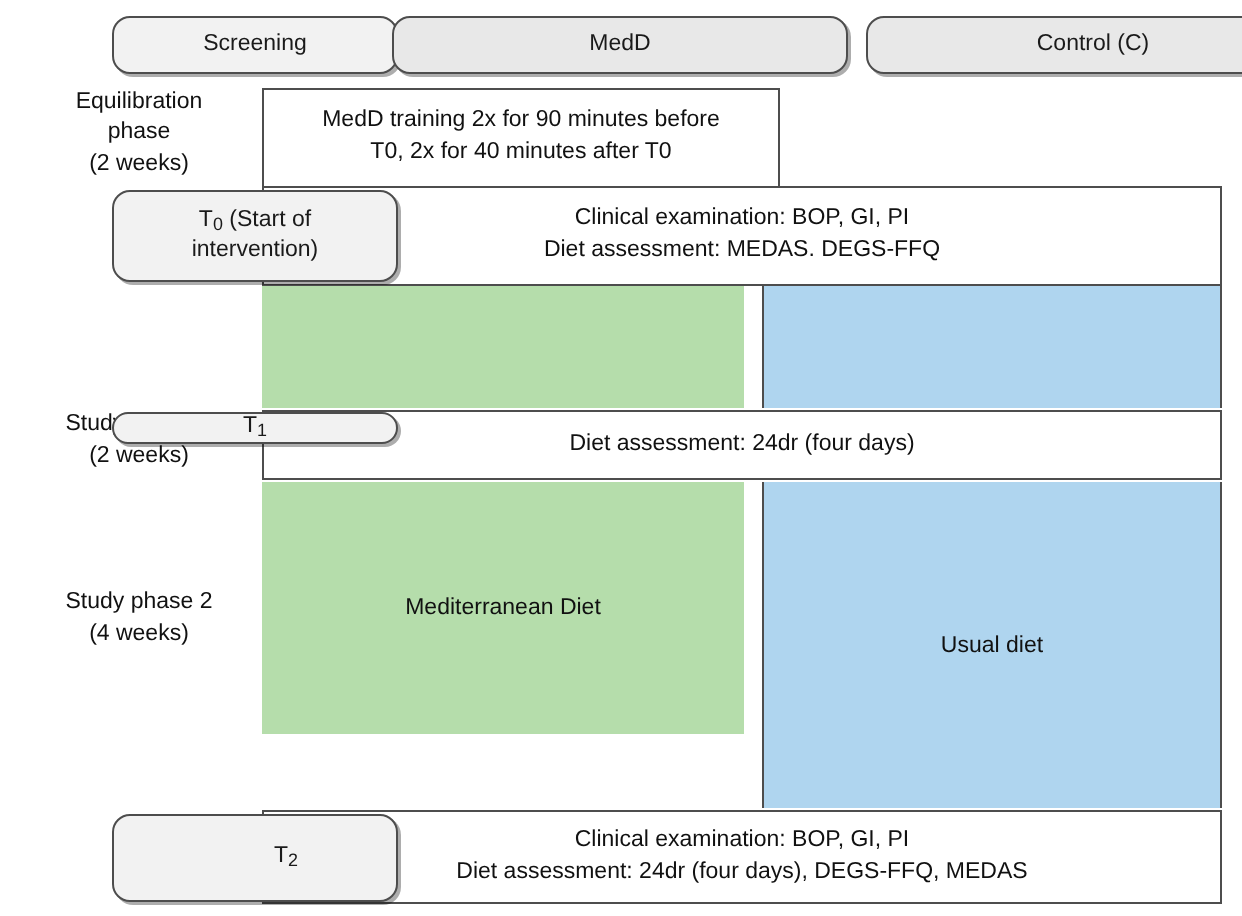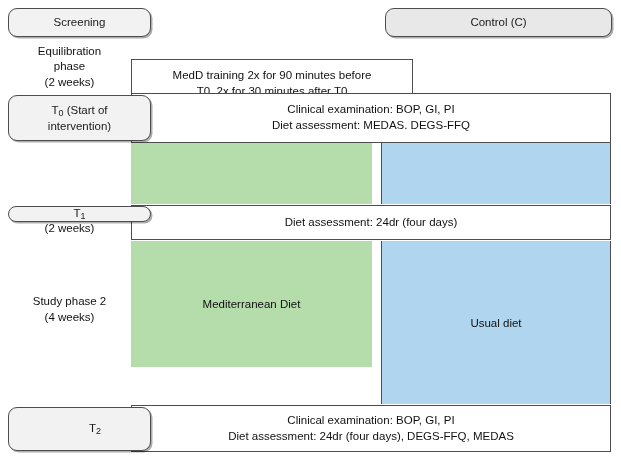--- a/index.html
+++ b/index.html
@@ -30,20 +30,21 @@
     border: 1.4px solid #4d4d4d;
     border-radius: 9px;
     display: flex;
     align-items: center;
     justify-content: center;
     text-align: center;
     font-size: 11.5px;
     color: #1a1a1a;
     line-height: 1.25;
     z-index: 6;
+    margin-left: 48px;
   }
   .pill.shadowed {
     box-shadow: 1.5px 1.5px 0 rgba(0,0,0,0.32);
   }
 
   
   .rect {
     background: #ffffff;
     border: 1.2px solid #4d4d4d;
     display: flex;
@@ -107,37 +108,40 @@
   </div>
 
   <div class="abs band band-blue" style="left:381px; top:241px; width:230px; height:163px;">
     <span>Usual diet</span>
   </div>
 
   <div class="abs pill shadowed" style="left:8px; top:8px; width:143px; height:29px;">
     <span>Screening</span>
   </div>
 
+  <div class="abs pill shadowed" style="left:148px; top:8px; width:228px; height:29px; background:#e8e8e8;">
+    <span>MedD</span>
+  </div>
 
   <div class="abs pill shadowed" style="left:385px; top:8px; width:227px; height:29px; background:#e8e8e8;">
     <span>Control (C)</span>
   </div>
 
   <div class="abs phase-label" style="left:8px; top:42px; width:123px; height:50px;">
     <div>
       <span class="txt-line">Equilibration</span>
       <span class="txt-line">phase</span>
       <span class="txt-line">(2 weeks)</span>
     </div>
   </div>
 
-  <div class="abs rect" style="left:131px; top:59px; width:282px; height:50px;">
+  <div class="abs rect" style="left:131px; top:44px; width:259px; height:50px;">
     <div>
       <span class="txt-line">MedD training 2x for 90 minutes before</span>
-      <span class="txt-line">T0, 2x for 30 minutes after T0</span>
+      <span class="txt-line">T0, 2x for 40 minutes after T0</span>
     </div>
   </div>
 
   <div class="abs rect" style="left:131px; top:93px; width:480px; height:50px;">
     <div>
       <span class="txt-line">Clinical examination: BOP, GI, PI</span>
       <span class="txt-line">Diet assessment: MEDAS. DEGS-FFQ</span>
     </div>
   </div>
 

